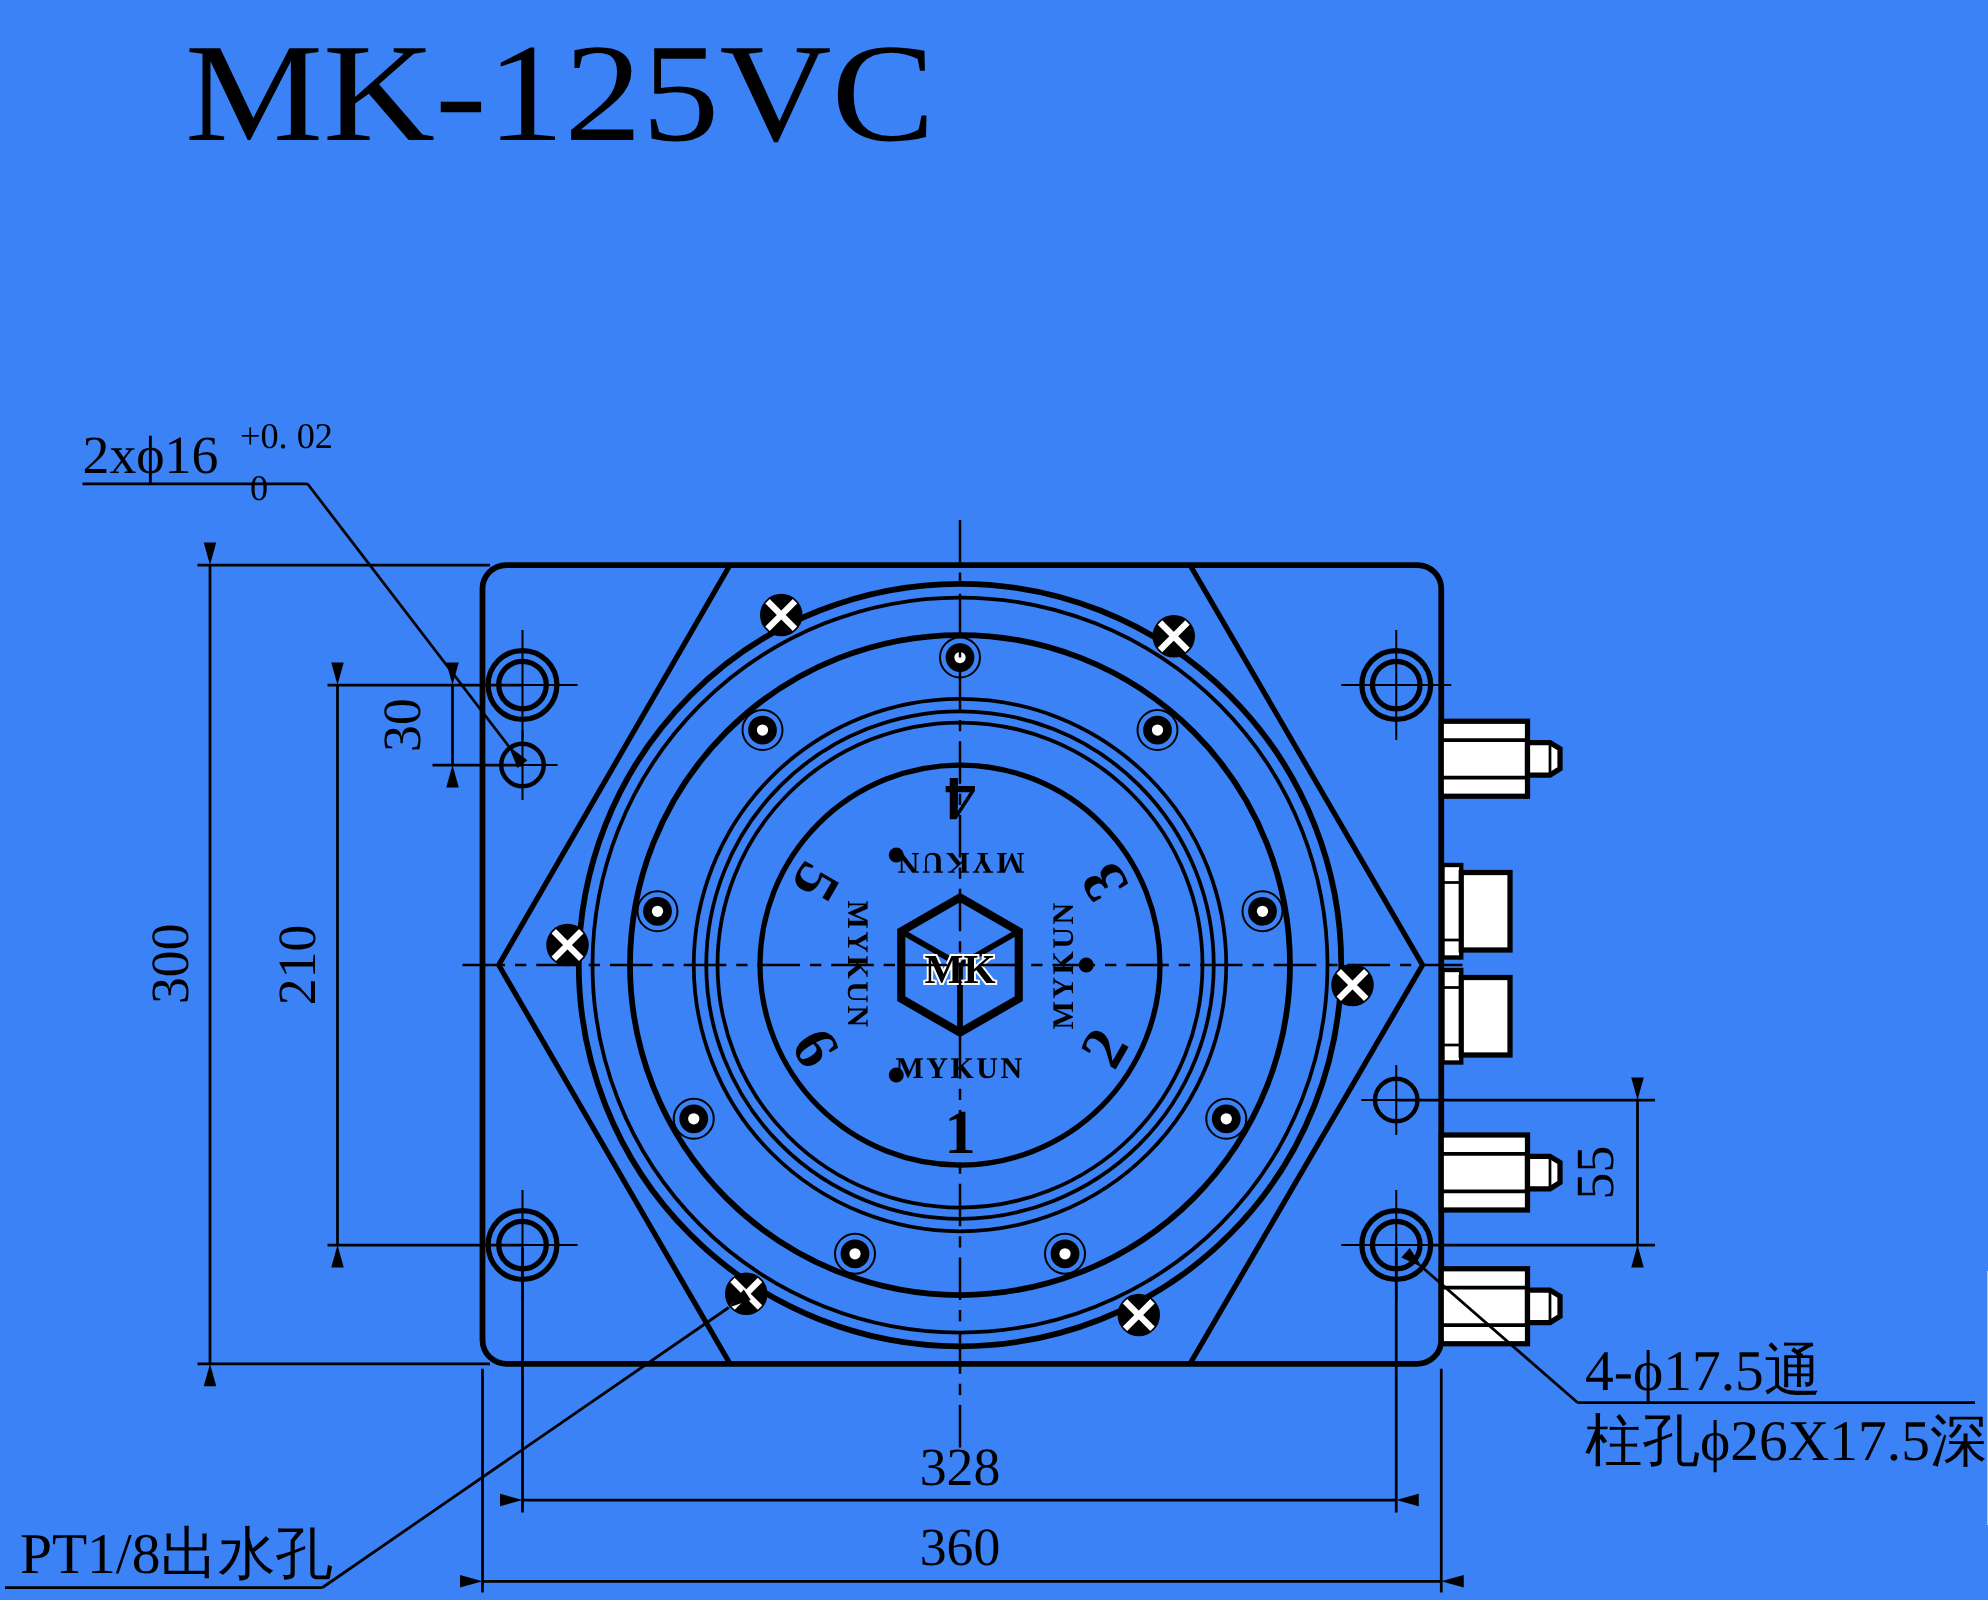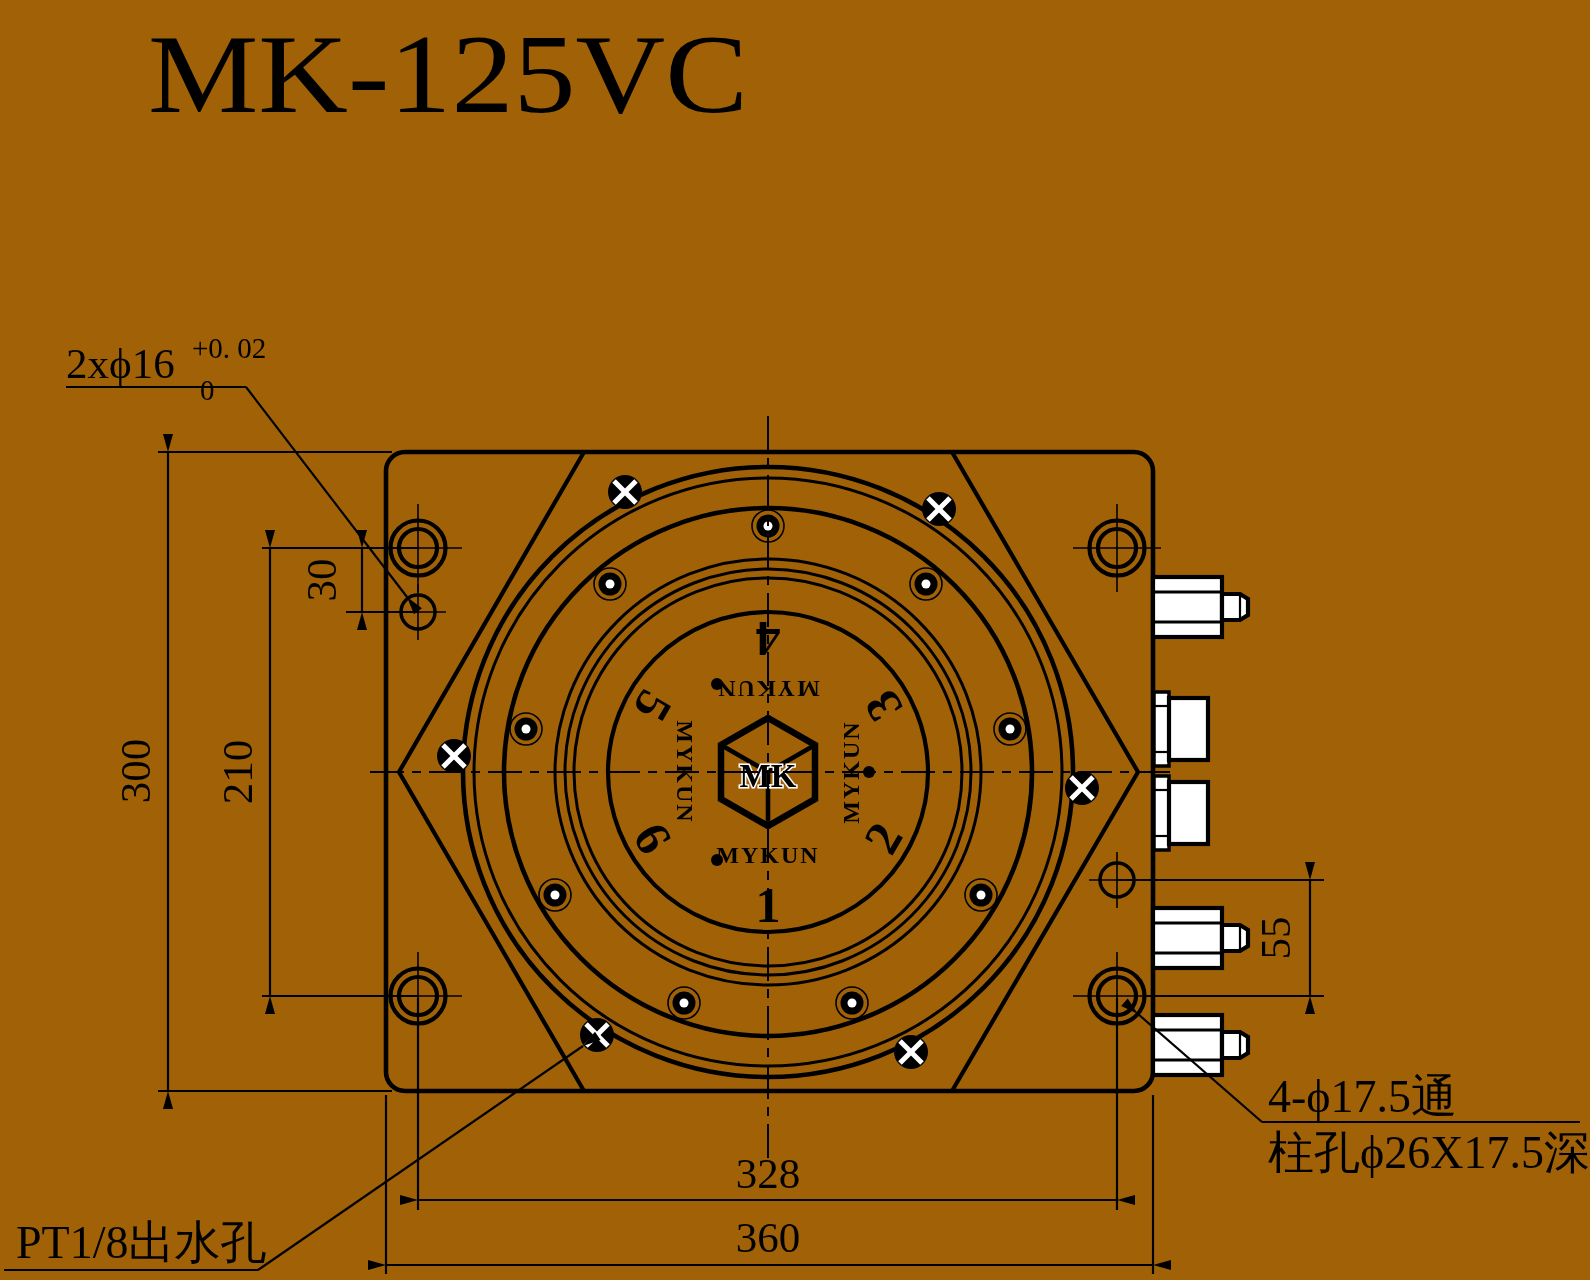--- a/index.html
+++ b/index.html
@@ -1,16 +1,16 @@
 <!DOCTYPE html>
 <html><head>
 <meta charset="utf-8">
 <style>
   html,body{margin:0;padding:0;background:#ffffff}
-  .stage{width:1590px;height:1280px;position:relative;background:#a16207;overflow:hidden}
+  .stage{width:1590px;height:1280px;position:relative;background:#3b82f6;overflow:hidden}
   svg{display:block}
   .ln{stroke:#000;fill:none}
   .fw{fill:#fff;stroke:#000}
   .fb{fill:#000;stroke:none}
   .w15{stroke-width:1.6}
   .w2{stroke-width:2.2}
   .w3{stroke-width:3}
   .w35{stroke-width:3.5}
   .w4{stroke-width:4.2}
   .w45{stroke-width:4.6}

